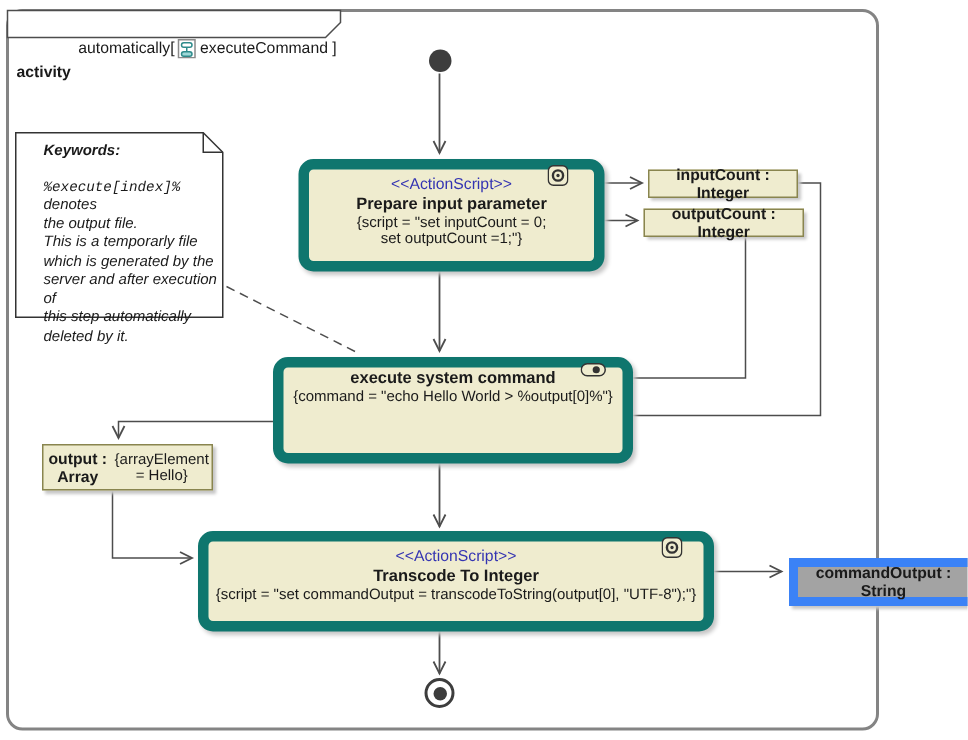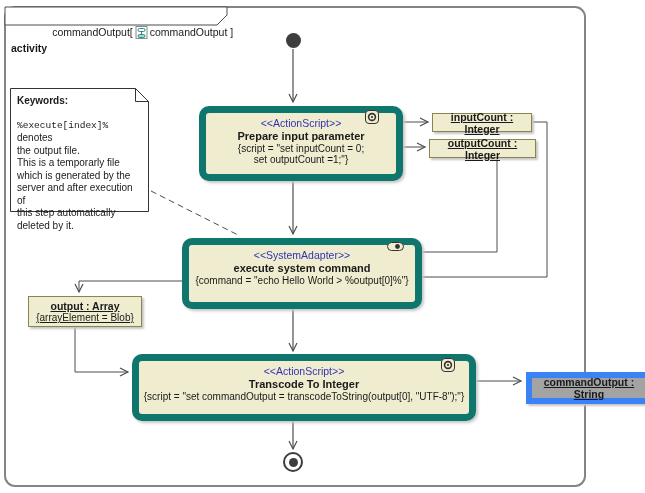--- a/index.html
+++ b/index.html
@@ -11,39 +11,39 @@
   .abs { position:absolute; }
 
   
   .tab-text {
     left:11px; top:10px; z-index:3; font-size:10.5px; white-space:nowrap;
     display:flex; align-items:center; gap:2px;
   }
   .tab-text b { margin-right:3px;margin-top:32px; }
 
   
-  .note-text { left:17px; top:95px; width:126px; z-index:3; font-size:10px; line-height:12.5px; }
+  .note-text { left:29px; top:95px; width:126px; z-index:3; font-size:10px; line-height:12.5px;font-style:italic; }
   .note-heading { font-weight:bold; margin-bottom:11px; }
   .note-body { white-space:pre-line; }
   .note-code { font-family:"Liberation Mono", monospace; font-size:9.5px; }
 
   
   .action {
     background:#efeccf; border:7px solid #0f766e; border-radius:10px;
     box-shadow:2px 2px 3px #c6c6c6; text-align:center; z-index:2;
   }
   .stereo { color:#3333b2; font-size:10.5px; margin-top:4px; }
   .aname  { font-weight:bold; font-size:11px; margin-top:1px;text-align:center; }
   .props  { font-size:10px; margin-top:1px; white-space:pre-line; }
 
   
   .objnode {
     background:#efeccf; border:1px solid #89854f; box-shadow:2px 2px 2px #c6c6c6;
     text-align:center; font-weight:bold; font-size:10.5px; z-index:2;
-    display:flex; align-items:center; justify-content:center;text-decoration:underline;
+    display:flex; align-items:center; justify-content:flex-start;
   }
   .objnode .oprops { font-weight:normal; font-size:10px; }
   .obj-lav { background:#a3a3a3; border:6px solid #3b82f6; }
 
   
   .initial {
     left:286px; top:33px; width:15px; height:15px; border-radius:50%;
     background:#3d3d3d; z-index:2;
   }
   .final-outer {
@@ -84,28 +84,28 @@
     <path d="M497,158 L497,252 L414,252" fill="none" stroke="#4d4d4d" stroke-width="1" marker-end="url(#arr)"></path>
     <path d="M182,281 L79,281 L79,292" fill="none" stroke="#4d4d4d" stroke-width="1" marker-end="url(#arr)"></path>
     <path d="M75,326 L75,372 L128,372" fill="none" stroke="#4d4d4d" stroke-width="1" marker-end="url(#arr)"></path>
     <path d="M293,297 L293,351" fill="none" stroke="#4d4d4d" stroke-width="1.2" marker-end="url(#arr)"></path>
     <path d="M463,381 L521,381" fill="none" stroke="#4d4d4d" stroke-width="1" marker-end="url(#arr)"></path>
     <path d="M293,409 L293,449" fill="none" stroke="#4d4d4d" stroke-width="1.2" marker-end="url(#arr)"></path>
   </svg>
 
   <div class="abs tab-text">
     <b>activity</b>
-    <span>commandOutput[</span>
+    <span>automatically[</span>
     <svg width="13" height="13" viewBox="0 0 13 13">
       <rect x="1" y="0.5" width="11" height="12" fill="#ffffff" stroke="#8a8a8a"></rect>
       <rect x="3" y="2.5" width="7" height="3" rx="1.5" fill="#ffffff" stroke="#2e8b8b"></rect>
       <line x1="6.5" y1="6" x2="6.5" y2="9" stroke="#2e8b8b"></line>
       <rect x="3" y="8.5" width="7" height="3" rx="1.5" fill="#9fd8d8" stroke="#2e8b8b"></rect>
     </svg>
-    <span>commandOutput ]</span>
+    <span>executeCommand ]</span>
   </div>
 
   <div class="abs note-text">
     <div class="note-heading">Keywords:</div>
     <div class="note-body"><span class="note-code">%execute[index]%</span><span> denotes
 the output file.
 This is a temporarly file
 which is generated by the
 server and after execution of
 this step automatically
@@ -128,32 +128,31 @@
 
   <div class="abs objnode" style="left:432px; top:113px; width:98px; height:17px;">
     <span>inputCount : Integer</span>
   </div>
 
   <div class="abs objnode" style="left:429px; top:139px; width:105px; height:17px;">
     <span>outputCount : Integer</span>
   </div>
 
   <div class="abs action" style="left:182px; top:238px; width:226px; height:57px;">
-    <div class="stereo">&lt;&lt;SystemAdapter&gt;&gt;</div>
     <div class="aname">execute system command</div>
     <div class="props">{command = "echo Hello World &gt; %output[0]%"}</div>
   </div>
   <svg class="corner-icon" style="left:387px; top:242px;" width="17" height="10" viewBox="0 0 17 10">
     <rect x="0.5" y="0.5" width="16" height="8" rx="4" fill="#efeccf" stroke="#333333"></rect>
     <circle cx="10.5" cy="4.5" r="2.4" fill="#333333"></circle>
   </svg>
 
-  <div class="abs objnode" style="left:28px; top:296px; width:112px; height:29px; flex-direction:column;">
+  <div class="abs objnode" style="left:28px; top:296px; width:112px; height:29px; flex-direction:row;">
     <span>output : Array</span>
-    <span class="oprops">{arrayElement = Blob}</span>
+    <span class="oprops">{arrayElement = Hello}</span>
   </div>
 
   <div class="abs action" style="left:132px; top:354px; width:330px; height:53px;">
     <div class="stereo">&lt;&lt;ActionScript&gt;&gt;</div>
     <div class="aname">Transcode To Integer</div>
     <div class="props">{script = "set commandOutput = transcodeToString(output[0], "UTF-8");"}</div>
   </div>
   <svg class="corner-icon" style="left:441px; top:358px;" width="14" height="14" viewBox="0 0 14 14">
     <rect x="0.5" y="0.5" width="13" height="13" rx="3.5" fill="#efeccf" stroke="#333333"></rect>
     <circle cx="7" cy="7" r="3.4" fill="none" stroke="#333333" stroke-width="1.6"></circle>

